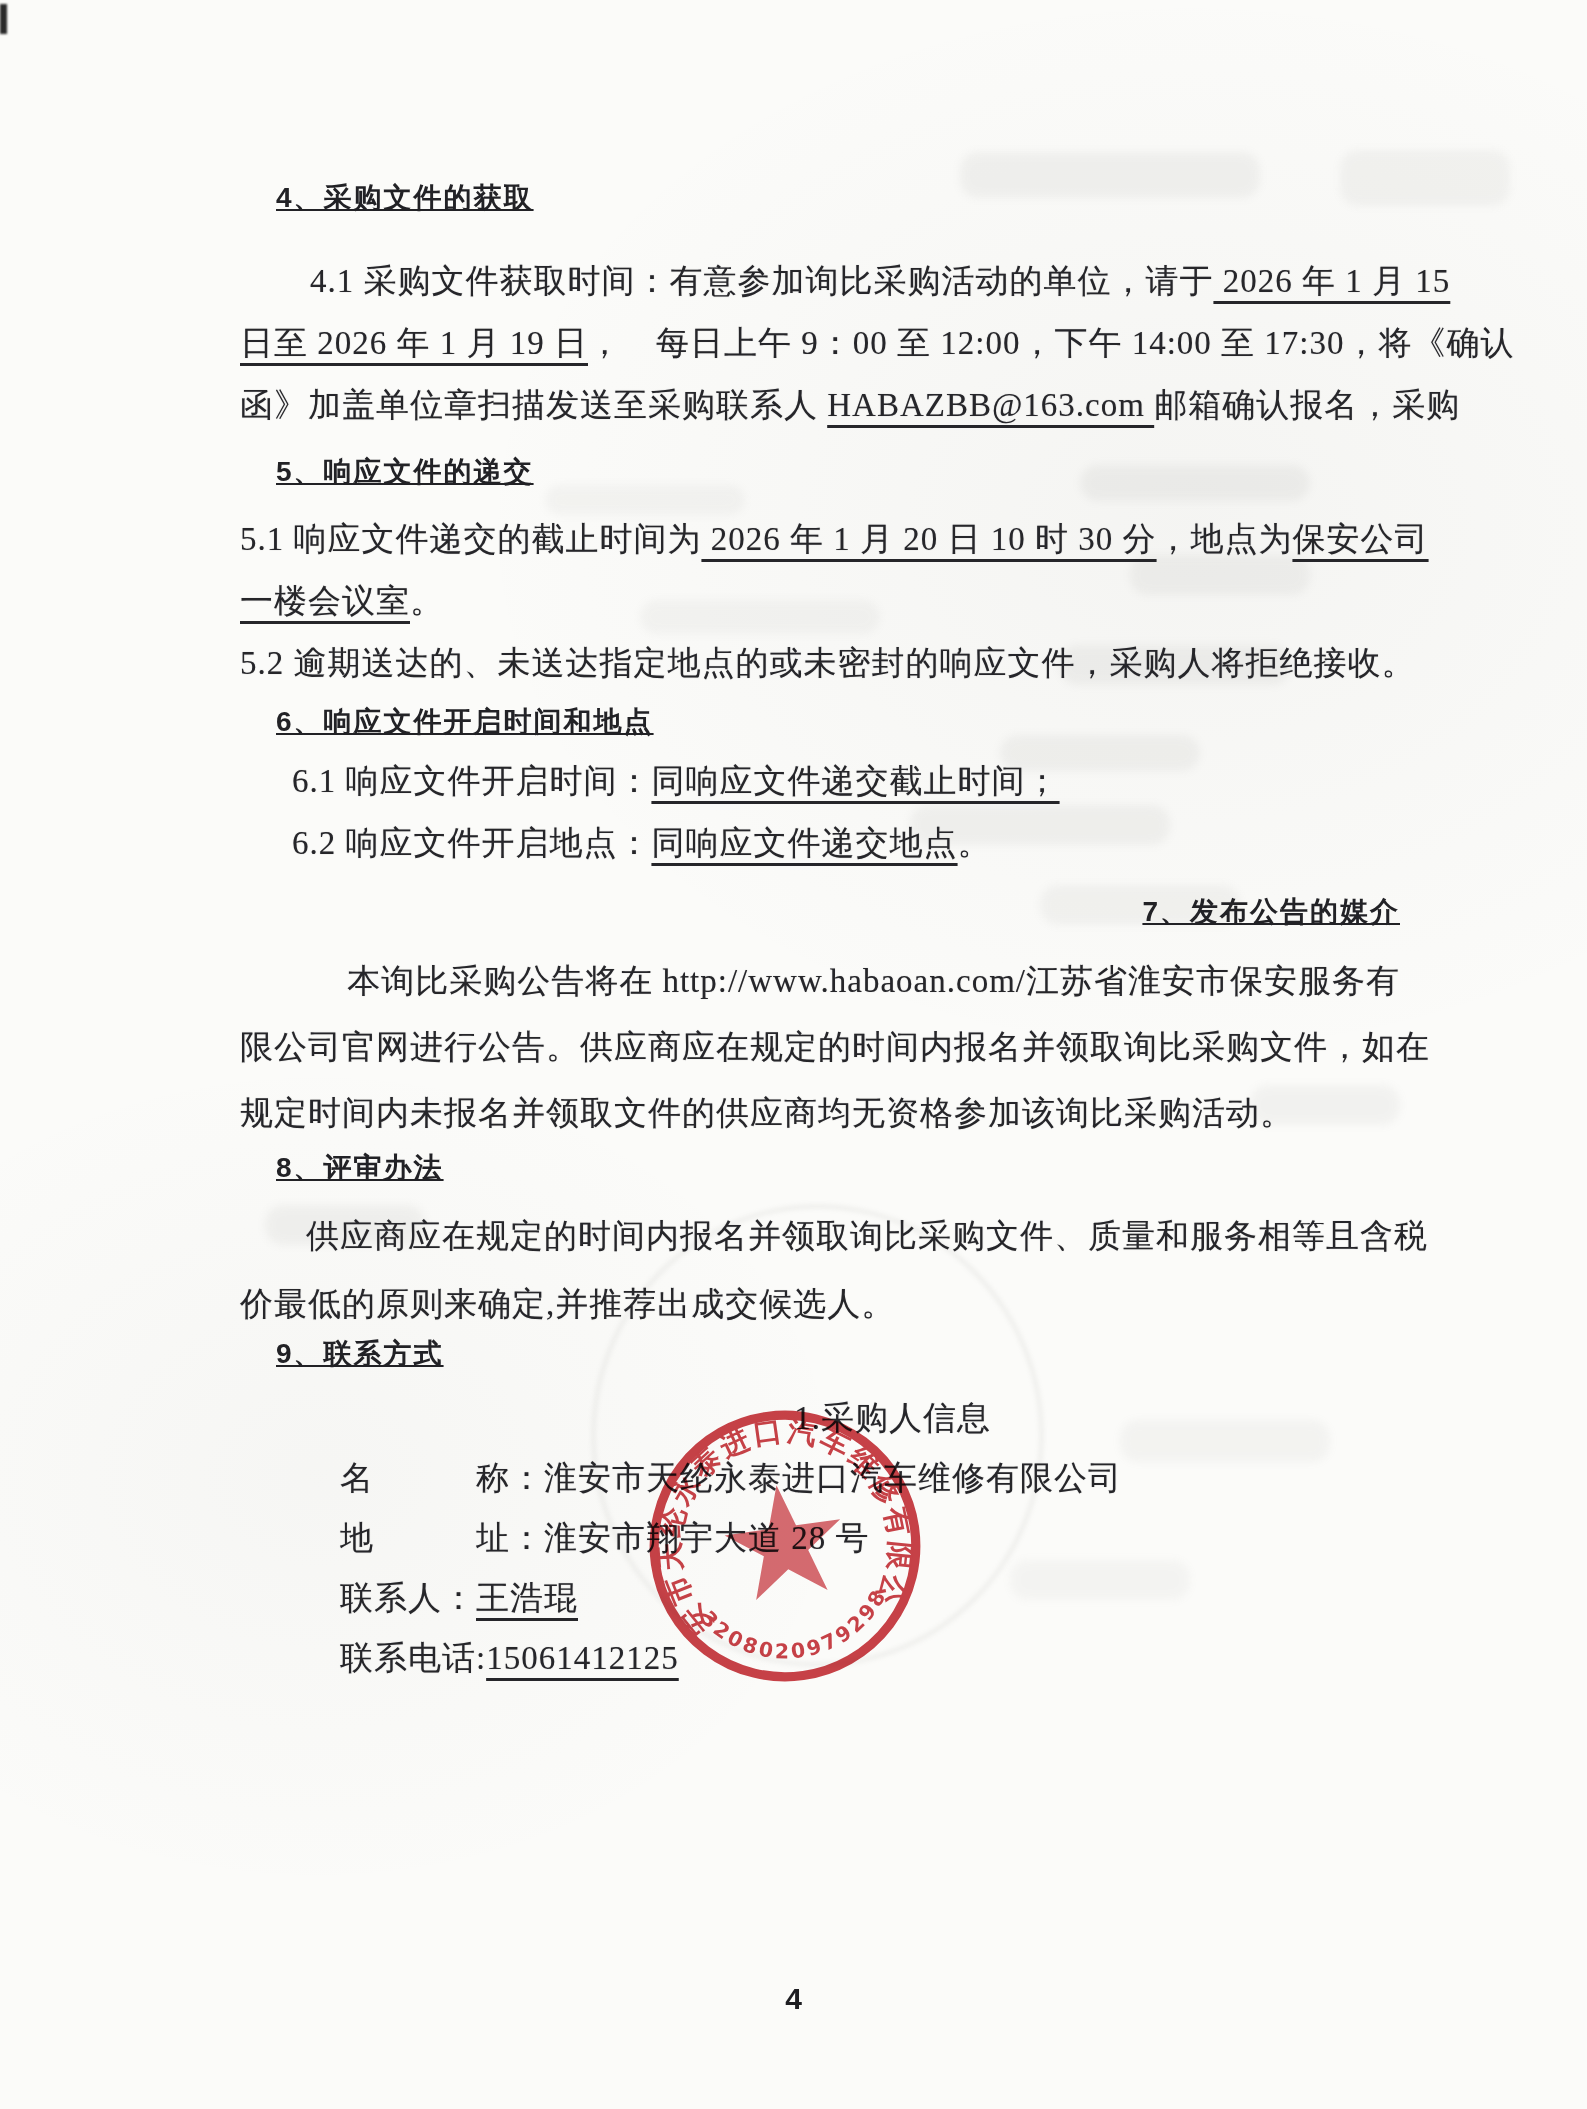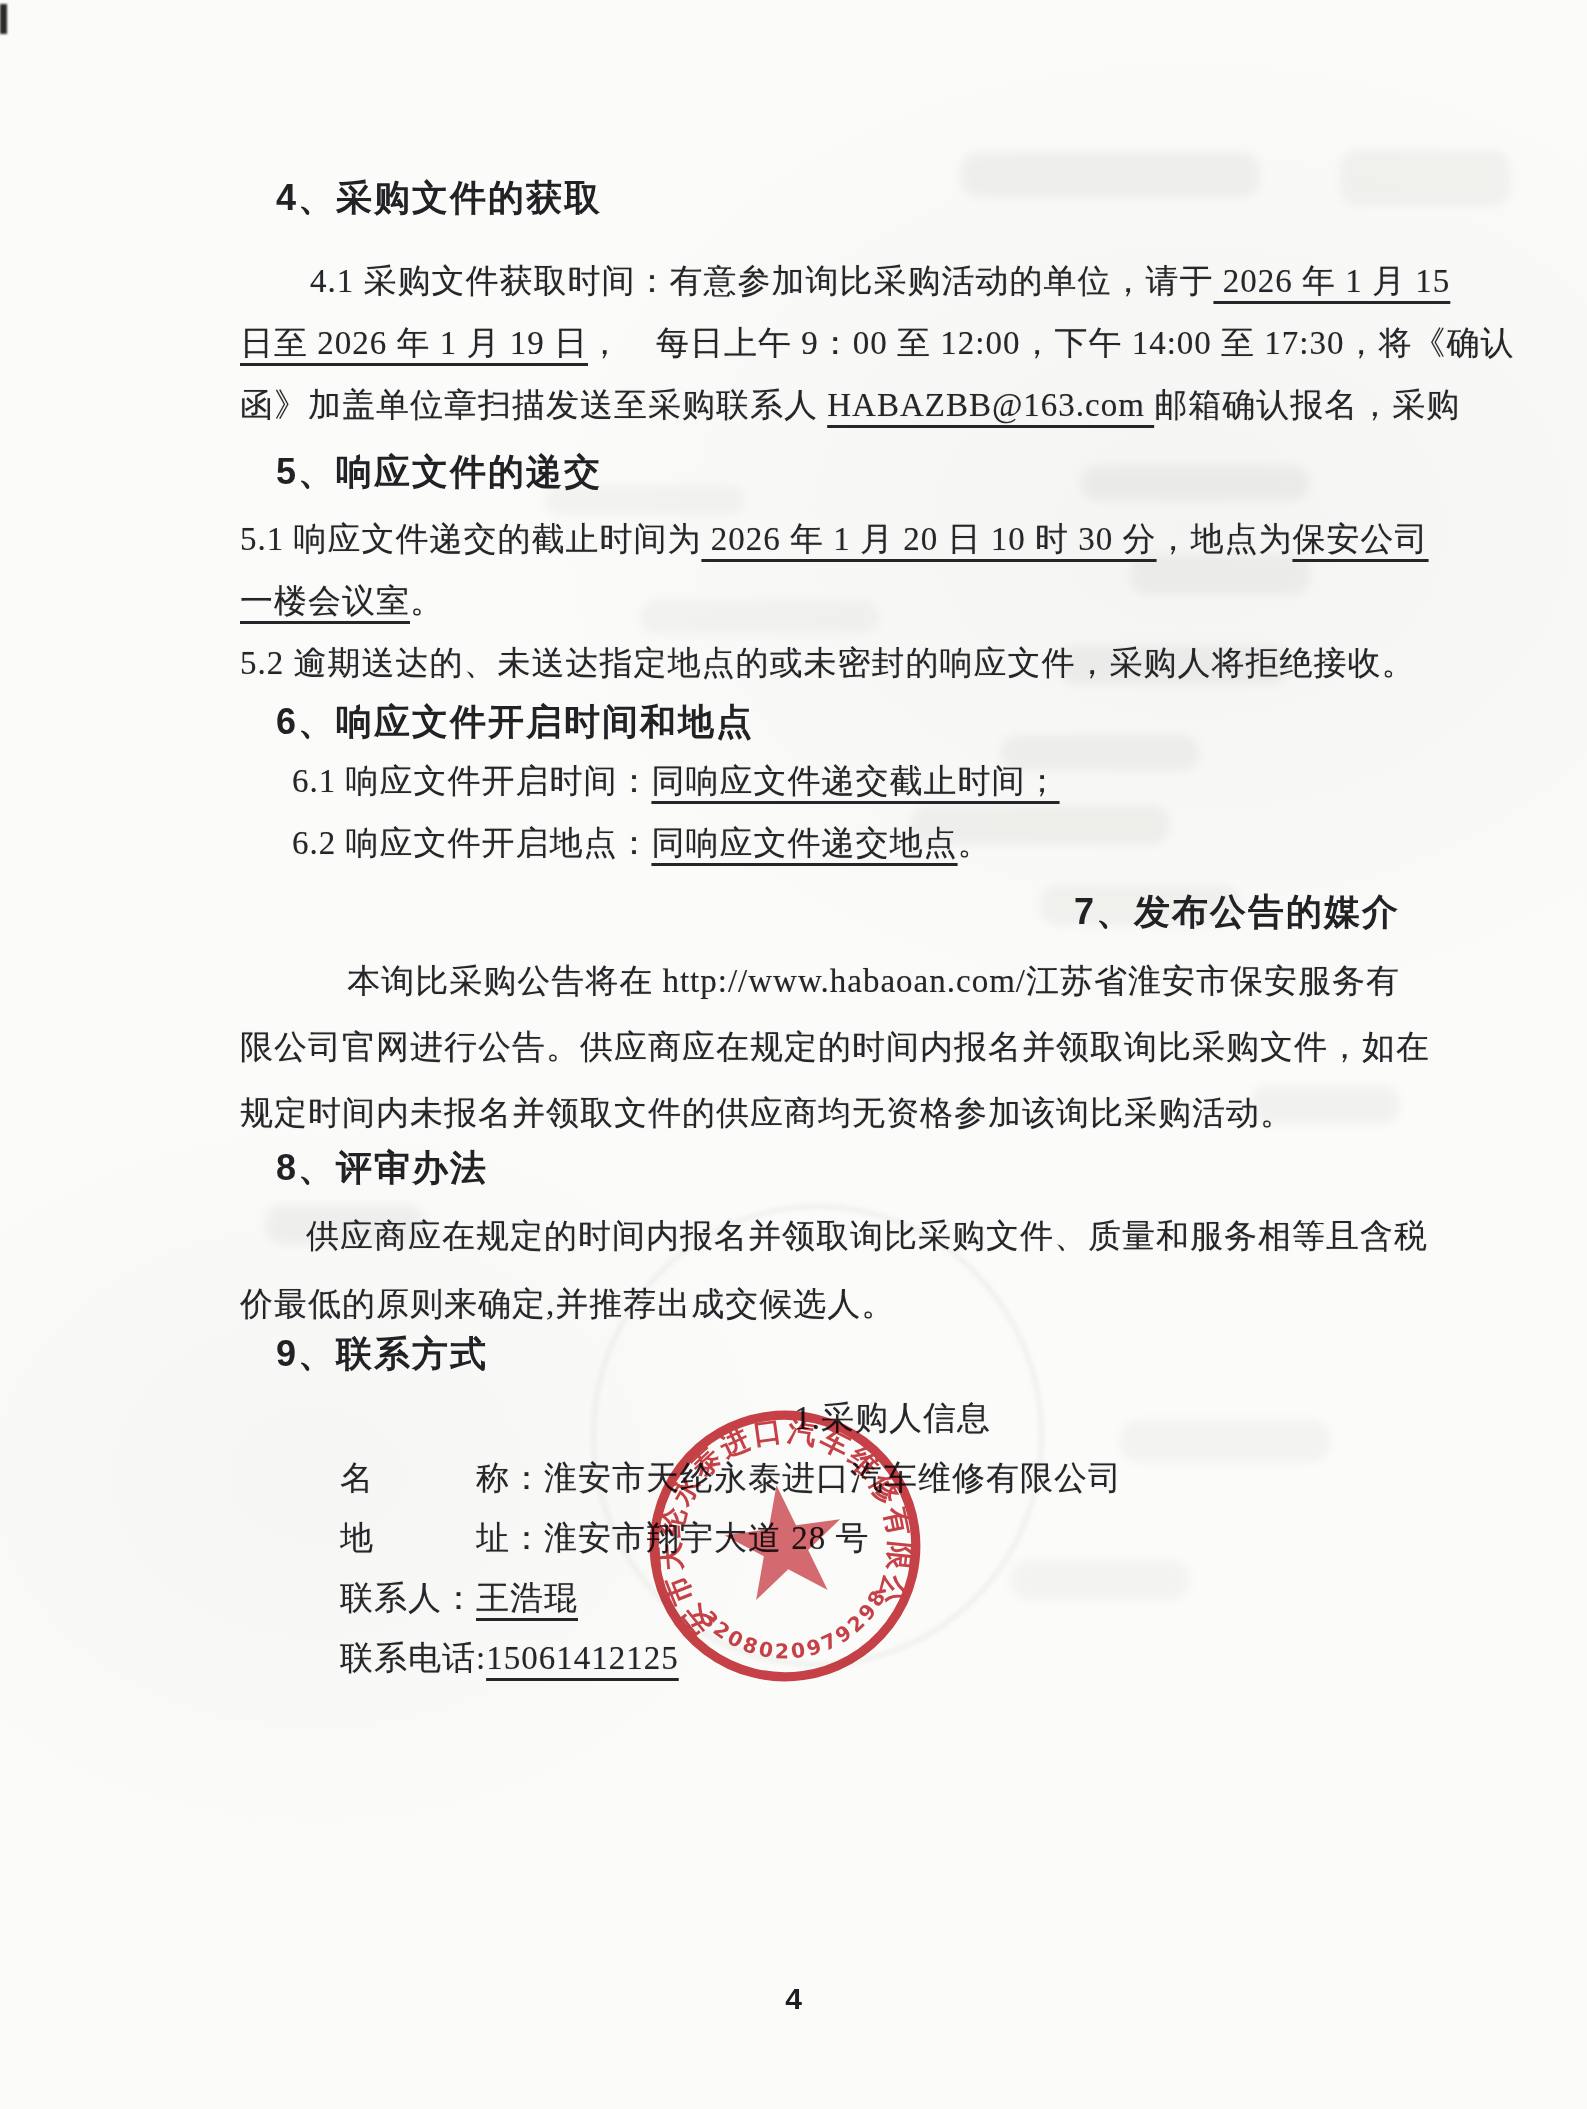--- a/index.html
+++ b/index.html
@@ -17,25 +17,26 @@
     font-family:"Liberation Serif","DejaVu Serif",serif;
   }
   .content{
     position:absolute;
     left:240px;top:170px;
     width:1160px;
   }
   .hd{
     font-family:"Liberation Sans","DejaVu Sans",sans-serif;
     font-weight:bold;
-    font-size:36px;
+    font-size:28px;
     line-height:56px;
     margin:0 0 0 36px;
     letter-spacing:2px;
     color:#222226;
+    text-decoration:underline;
   }
   .line{
     font-size:33px;
     line-height:62px;
     letter-spacing:1px;
     white-space:nowrap;
     color:#26262a;
     text-shadow:0 0 1px rgba(40,40,45,0.35);
   }
   .u{

